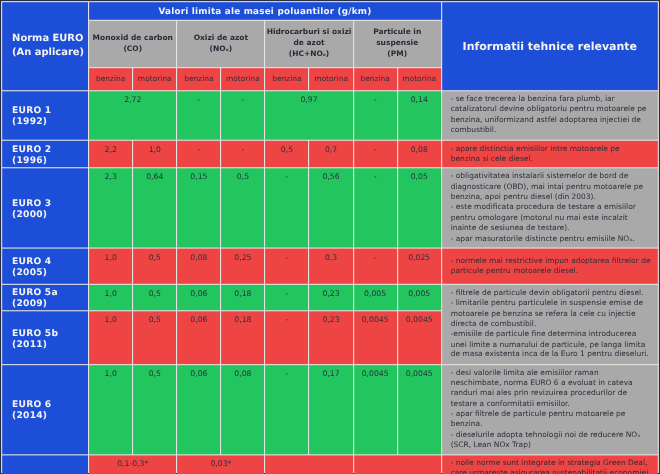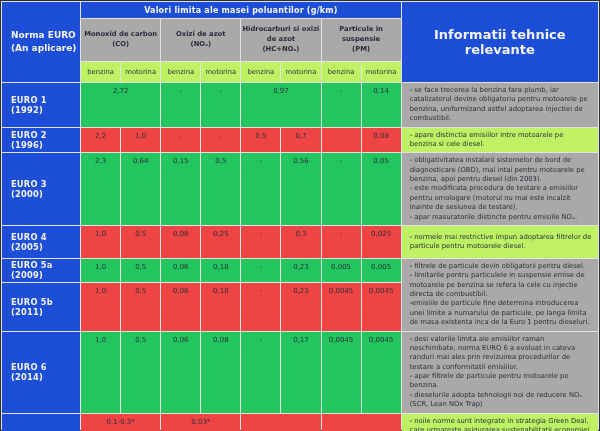--- a/index.html
+++ b/index.html
@@ -18,41 +18,41 @@
     height: 429px;
     border-collapse: separate;
     border-spacing: 1px;
     table-layout: fixed;
   }
 
   td { overflow: hidden; }
 
   .dark  { background: #1d4ed8; color: #f3f3f1; }
   .g     { background: #a9a9a9; }
-  .l     { background: #bef264; }
+  .l     { background: #ef4444; }
 
   td.corner {
     vertical-align: middle;
     font-size: 9px;
     font-weight: bold;
     padding-left: 9px;
     white-space: pre-line;
     line-height: 1.45;
   }
   td.band {
     text-align: center;
     vertical-align: middle;
     font-size: 8px;
     font-weight: bold;
     letter-spacing: 0.2px;
   }
   td.info-head {
     text-align: center;
     vertical-align: middle;
-    font-size: 13px;
+    font-size: 10px;
     font-weight: bold;
   }
   td.poll-head {
     text-align: center;
     vertical-align: middle;
     font-size: 6.8px;
     font-weight: bold;
     color: #262b38;
     white-space: pre-line;
     line-height: 1.45;

